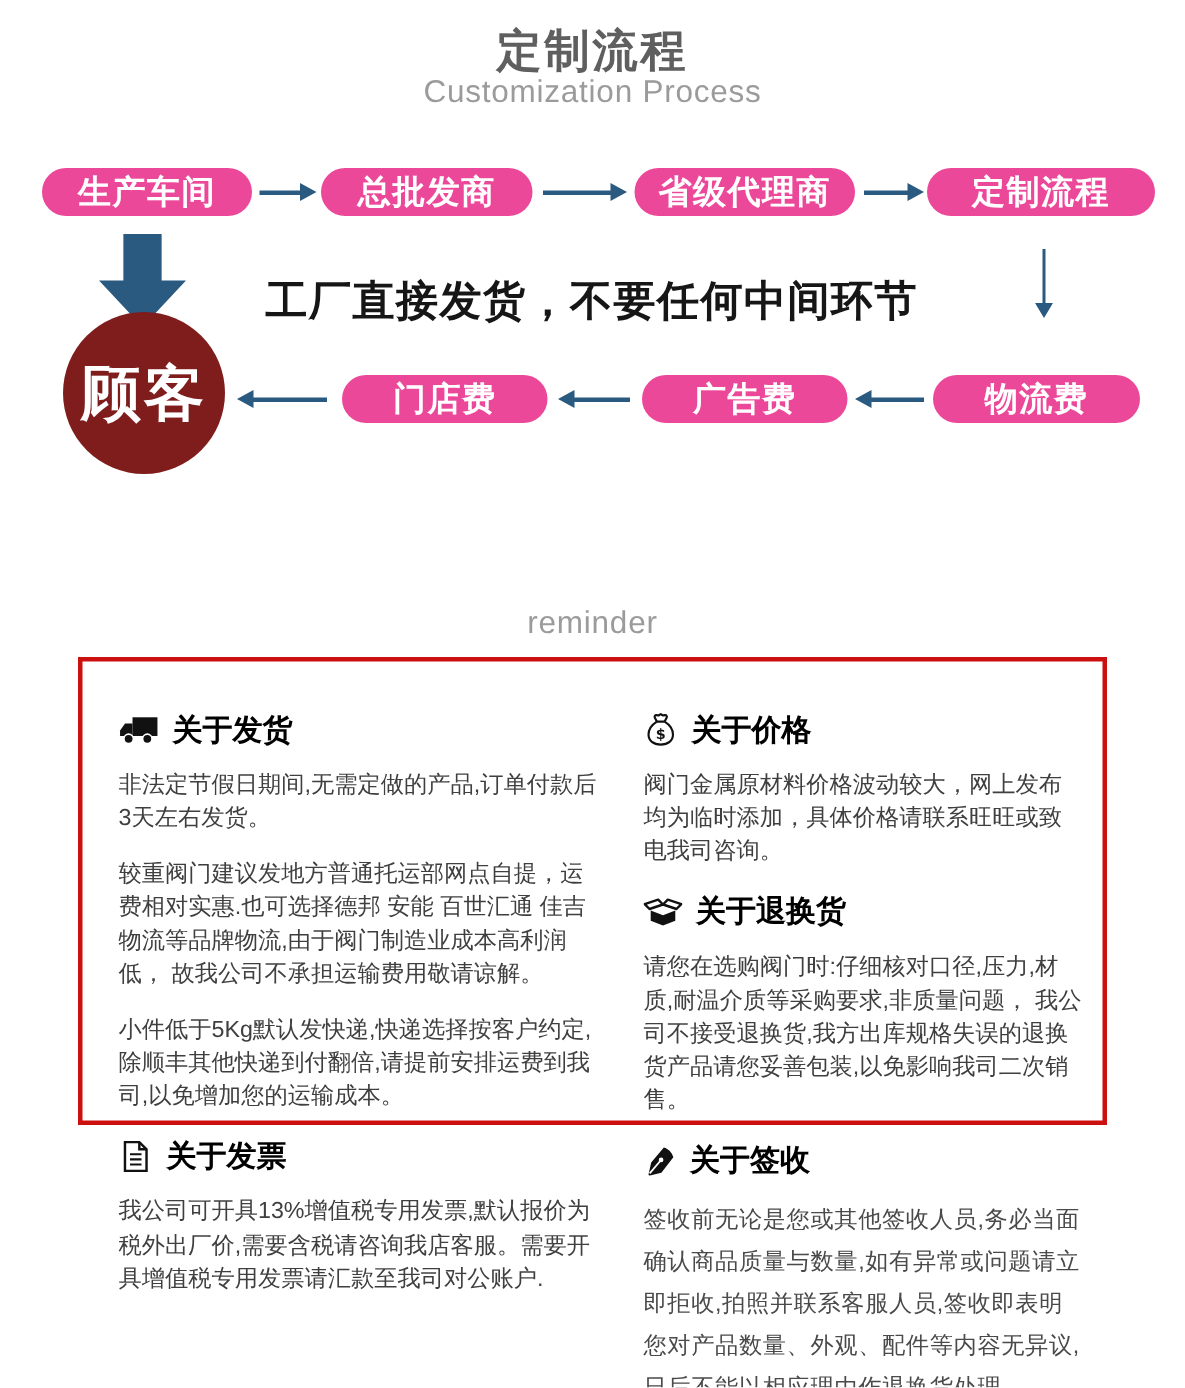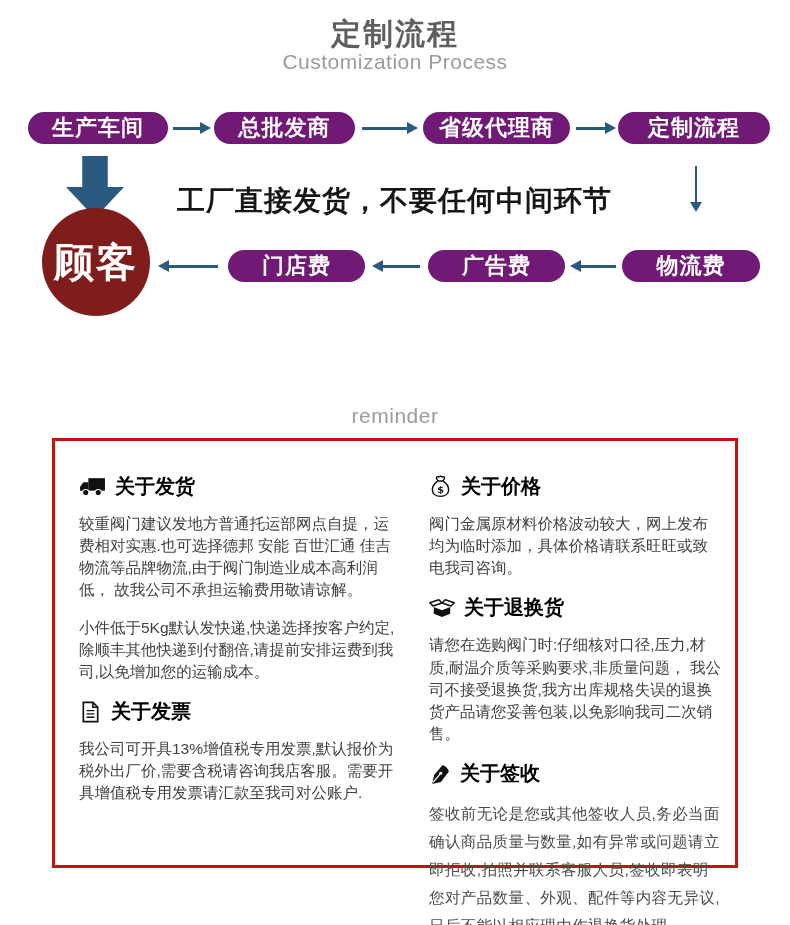--- a/index.html
+++ b/index.html
@@ -8,21 +8,21 @@
 
   
   .sec-title{position:absolute;left:0;right:0;text-align:center;
              font-size:30px;font-weight:600;color:#5f5f5f;letter-spacing:2px;}
   .sec-sub{position:absolute;left:0;right:0;text-align:center;
            font-size:21px;color:#9b9b9b;letter-spacing:.5px;}
   .t1{top:14px;} .s1{top:50px;}
   .t2{top:366px;} .s2{top:404px;}
 
   
-  .pill{position:absolute;height:32px;border-radius:16px;background:#701a75;
+  .pill{position:absolute;height:32px;border-radius:16px;background:#ec4899;
         color:#fff;font-size:22px;font-weight:bold;display:flex;
         align-items:center;justify-content:center;letter-spacing:1px;}
   .n1{left:28px;top:112px;width:140px;}
   .n2{left:214px;top:112px;width:141px;}
   .n3{left:423px;top:112px;width:147px;}
   .n4{left:618px;top:112px;width:152px;}
   .b1{left:228px;top:250px;width:137px;}
   .b2{left:428px;top:250px;width:137px;}
   .b3{left:622px;top:250px;width:138px;}
 
@@ -48,21 +48,21 @@
      border-top:10px solid #2b5a81;border-left:6px solid transparent;border-right:6px solid transparent;}
 
   .mid-text{position:absolute;left:177px;top:182px;width:490px;font-size:28px;
             font-weight:600;color:#161616;letter-spacing:1px;white-space:nowrap;}
 
   .customer{position:absolute;left:42px;top:208px;width:108px;height:108px;border-radius:50%;
             background:#7f1d1d;color:#fff;font-size:40px;font-weight:bold;
             display:flex;align-items:center;justify-content:center;letter-spacing:2px;}
 
   
-  .notice-box{position:absolute;left:52px;top:438px;width:686px;height:430px;
+  .notice-box{position:absolute;left:52px;top:438px;width:686px;height:312px;
               border:3px solid #cc0f0f;box-sizing:border-box;
               padding:32px 14px 0 24px;display:flex;gap:28px;}
   .col{box-sizing:border-box;}
   .col-l{width:322px;}
   .col-r{width:292px;}
   .n-head{display:flex;align-items:center;gap:9px;font-size:20px;font-weight:bold;
           color:#000;margin:0 0 13px;}
   .n-head .ic{display:flex;align-items:center;}
   .notice p{font-size:15.5px;line-height:1.43;color:#3f3f3f;margin:0 0 15px;}
   .notice{margin-bottom:9px;}
@@ -112,20 +112,21 @@
           <span class="ic">
             <svg viewBox="0 0 26 22" width="27" height="23">
               <rect x="9" y="3" width="16" height="12" fill="#111"></rect>
               <path d="M9 7H4.2L1 11.5V15h8z" fill="#111"></path>
               <circle cx="6.5" cy="16.8" r="3" fill="#111" stroke="#fff" stroke-width="1"></circle>
               <circle cx="18.5" cy="16.8" r="3" fill="#111" stroke="#fff" stroke-width="1"></circle>
             </svg>
           </span>
           <span>关于发货</span>
         </div>
+        <p>非法定节假日期间,无需定做的产品,订单付款后3天左右发货。</p>
         <p>较重阀门建议发地方普通托运部网点自提，运费相对实惠.也可选择德邦 安能 百世汇通 佳吉物流等品牌物流,由于阀门制造业成本高利润低， 故我公司不承担运输费用敬请谅解。</p>
         <p>小件低于5Kg默认发快递,快递选择按客户约定,除顺丰其他快递到付翻倍,请提前安排运费到我司,以免增加您的运输成本。</p>
       </div>
 
       <div class="notice">
         <div class="n-head">
           <span class="ic">
             <svg viewBox="0 0 24 24" width="23" height="24" fill="none" stroke="#111" stroke-width="1.7">
               <path d="M4.5 2h10l5 5v15h-15z"></path>
               <path d="M14.5 2v5h5"></path>

